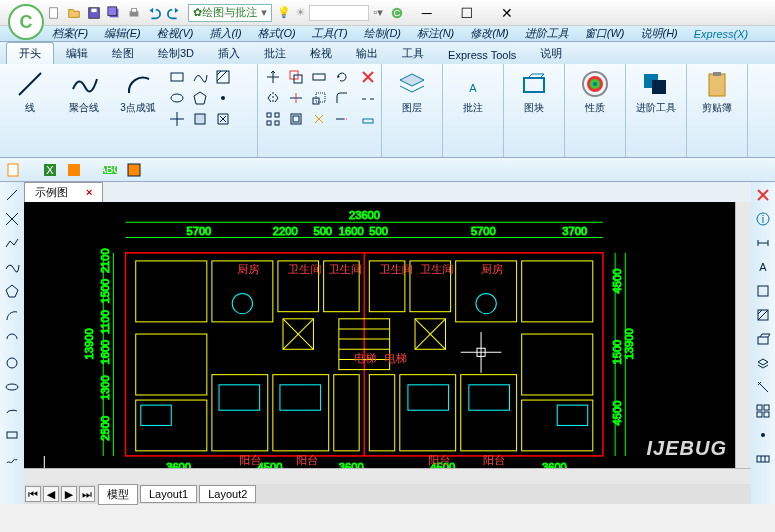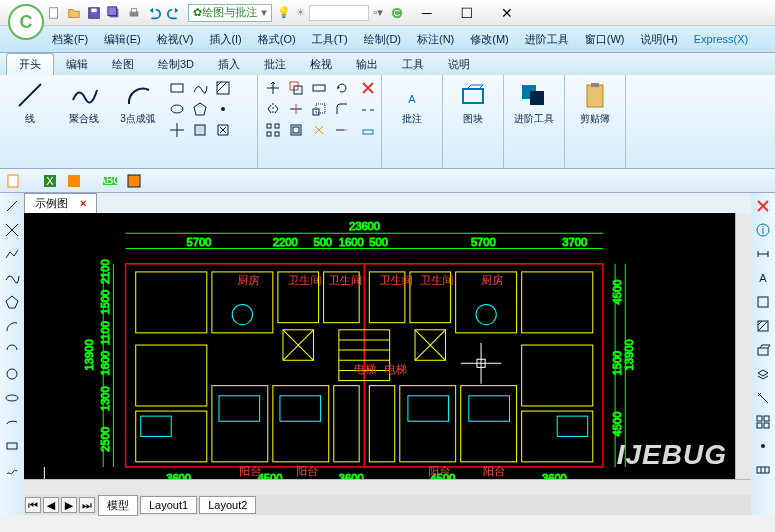--- a/index.html
+++ b/index.html
@@ -6,21 +6,21 @@
 body{width:775px;height:532px;background:#f0f0f0;overflow:hidden;position:relative;}
 .titlebar{height:26px;background:linear-gradient(#fff,#e8e8e8);display:flex;align-items:center;border-bottom:1px solid #ccc;}
 .qat-btn{width:18px;height:18px;margin:0 1px;display:flex;align-items:center;justify-content:center;cursor:pointer;}
 .qat-btn svg{width:14px;height:14px;}
 .title-combo{margin-left:4px;display:flex;align-items:center;background:#fff;border:1px solid #8bb;height:18px;padding:0 4px;font-size:11px;color:#2a7a2a;}
 .title-bulb{margin-left:6px;color:#e8b800;}
 .title-search{margin-left:4px;width:60px;height:16px;border:1px solid #ccc;background:#fff;}
 .title-text{flex:1;text-align:center;font-size:12px;color:#333;}
 .win-btns{display:flex;}
 .win-btn{width:40px;height:24px;display:flex;align-items:center;justify-content:center;cursor:pointer;font-size:14px;}
-.menubar{height:27px;background:linear-gradient(#daf0fb,#c5e4f5);display:flex;align-items:center;padding:0 4px;border-bottom:1px solid #9ac;}
+.menubar{height:16px;background:linear-gradient(#daf0fb,#c5e4f5);display:flex;align-items:center;padding:0 4px;border-bottom:1px solid #9ac;font-style:italic;}
 .big-icon{width:36px;height:36px;background:#fff;border:2px solid #5cb85c;border-radius:50%;margin:2px 6px;display:flex;align-items:center;justify-content:center;color:#5cb85c;font-weight:bold;font-size:18px;position:absolute;top:2px;left:2px;z-index:10;}
 .menu-item{padding:3px 8px;color:#024;cursor:pointer;}
 .menu-item.ex{color:#07a;}
 .tabbar{height:22px;background:linear-gradient(#e8f4fc,#d0e8f5);display:flex;align-items:flex-end;padding-left:6px;}
 .tab{padding:3px 12px;cursor:pointer;color:#024;font-size:11px;}
 .tab.active{background:linear-gradient(#fff,#eef7fd);border:1px solid #8bb;border-bottom:none;border-radius:3px 3px 0 0;margin-top:12px;}
 .ribbon{height:94px;background:linear-gradient(#f5fbff,#d8ecf8);display:flex;border-bottom:1px solid #9ac;}
 .panel{border-right:1px solid #a8c8d8;display:flex;flex-direction:column;padding:4px 6px 0;}
 .panel-body{flex:1;display:flex;align-items:flex-start;gap:6px;}
 .panel-label{text-align:center;font-size:10px;color:#357;padding:2px 0;border-top:1px solid #cde;}
@@ -30,31 +30,31 @@
 .small-grid{display:grid;grid-template-columns:repeat(4,20px);gap:3px;}
 .small-grid.c3{grid-template-columns:repeat(3,20px);}
 .sm-ico{width:18px;height:18px;display:flex;align-items:center;justify-content:center;cursor:pointer;}
 .toolbar2{height:24px;background:linear-gradient(#eef7fd,#d8ecf8);display:flex;align-items:center;padding:0 4px;gap:4px;border-bottom:1px solid #9ac;}
 .tb-btn{width:20px;height:20px;display:flex;align-items:center;justify-content:center;cursor:pointer;}
 .workspace{display:flex;height:322px;}
 .left-tools{width:24px;background:linear-gradient(90deg,#eef7fd,#d8ecf8);display:flex;flex-direction:column;align-items:center;padding-top:4px;gap:6px;}
 .lt-btn{width:18px;height:18px;cursor:pointer;display:flex;align-items:center;justify-content:center;}
 .canvas-area{flex:1;display:flex;flex-direction:column;}
 .doc-tab{height:20px;background:#e8f0f5;display:flex;align-items:center;}
-.doc-tab-item{background:#fff;border:1px solid #999;padding:2px 10px;font-size:11px;display:flex;align-items:center;gap:12px;}
+.doc-tab-item{background:#fff;border:1px solid #999;padding:2px 10px;font-size:11px;display:flex;align-items:center;gap:18px;}
 .doc-close{color:#c00;cursor:pointer;font-weight:bold;}
 .canvas{flex:1;background:#000;position:relative;overflow:hidden;}
 .drawing{position:absolute;inset:0;}
 .layout-tabs{height:20px;background:#e0e0e0;display:flex;align-items:center;font-size:10px;}
 .lt-nav{width:16px;height:16px;border:1px solid #999;background:#f5f5f5;display:flex;align-items:center;justify-content:center;cursor:pointer;margin:0 1px;}
 .lt-tab{padding:2px 8px;background:#fff;border:1px solid #999;cursor:pointer;margin-left:2px;}
 .right-tools{width:24px;background:linear-gradient(90deg,#d8ecf8,#eef7fd);display:flex;flex-direction:column;align-items:center;padding-top:4px;gap:6px;}
 .scrollbar-v{width:16px;background:#e8e8e8;border-left:1px solid #bbb;}
 .scrollbar-h{height:16px;background:#e8e8e8;border-top:1px solid #bbb;}
-.watermark{position:absolute;right:8px;bottom:8px;color:#fff;font-size:28px;font-weight:bold;font-style:italic;letter-spacing:1px;opacity:.85;}
+.watermark{position:absolute;right:8px;bottom:8px;color:#fff;font-size:20px;font-weight:bold;font-style:italic;letter-spacing:1px;opacity:.85;}
 </style>
 </head>
 <body>
 
 <div class="titlebar">
   <div style="width:44px"></div>
   <div class="qat-btn">
       <svg viewBox="0 0 16 16">
         <rect x="3" y="2" width="9" height="12" fill="#fff" stroke="#888"></rect>
       </svg>
@@ -138,20 +138,21 @@
 <div class="tabbar">
   <div class="tab active">开头</div>
   <div class="tab">编辑</div>
   <div class="tab">绘图</div>
   <div class="tab">绘制3D</div>
   <div class="tab">插入</div>
   <div class="tab">批注</div>
   <div class="tab">检视</div>
   <div class="tab">输出</div>
   <div class="tab">工具</div>
+  <div class="tab">Express Tools</div>
   <div class="tab">说明</div>
 </div>
 
 <div class="ribbon">
   <div class="panel" style="width:258px">
     <div class="panel-body">
       <div class="big-tool">
           <div class="ico">
             <svg width="30" height="30">
               <line x1="4" y1="26" x2="26" y2="4" stroke="#024" stroke-width="2"></line>
@@ -322,37 +323,65 @@
           </div>
       </div>
     </div>
   </div>
 
   <div class="panel">
       <div class="panel-body">
         <div class="big-tool">
           <div class="ico">
             <svg width="32" height="32">
-              <text x="16" y="24" text-anchor="middle" font-size="24" fill="#07a" font-family="serif">A</text>
-            </svg>
-          </div>
-          <div class="lbl">批注</div>
+              <path d="M4 12l12-6 12 6-12 6z" fill="#cde" stroke="#07a"></path>
+              <path d="M4 18l12 6 12-6" fill="none" stroke="#07a"></path>
+            </svg>
+          </div>
+          <div class="lbl">图层</div>
         </div>
       </div>
     </div>
   <div class="panel">
       <div class="panel-body">
         <div class="big-tool">
           <div class="ico">
             <svg width="32" height="32">
+              <text x="16" y="24" text-anchor="middle" font-size="24" fill="#07a" font-family="serif">A</text>
+            </svg>
+          </div>
+          <div class="lbl">批注</div>
+        </div>
+      </div>
+    </div>
+  <div class="panel">
+      <div class="panel-body">
+        <div class="big-tool">
+          <div class="ico">
+            <svg width="32" height="32">
               <rect x="6" y="10" width="20" height="14" fill="none" stroke="#07a" stroke-width="2"></rect>
               <path d="M10 10l4-4h12l-4 4" fill="none" stroke="#07a"></path>
             </svg>
           </div>
           <div class="lbl">图块</div>
+        </div>
+      </div>
+    </div>
+  <div class="panel">
+      <div class="panel-body">
+        <div class="big-tool">
+          <div class="ico">
+            <svg width="32" height="32">
+              <circle cx="16" cy="16" r="12" fill="none" stroke="#888" stroke-width="2"></circle>
+              <circle cx="16" cy="16" r="8" fill="#e33"></circle>
+              <circle cx="16" cy="16" r="5" fill="#3c3"></circle>
+              <circle cx="16" cy="16" r="2" fill="#07a"></circle>
+            </svg>
+          </div>
+          <div class="lbl">性质</div>
         </div>
       </div>
     </div>
   <div class="panel">
       <div class="panel-body">
         <div class="big-tool">
           <div class="ico">
             <svg width="32" height="32">
               <rect x="4" y="6" width="14" height="14" fill="#07a"></rect>
               <rect x="12" y="12" width="14" height="14" fill="#024"></rect>

